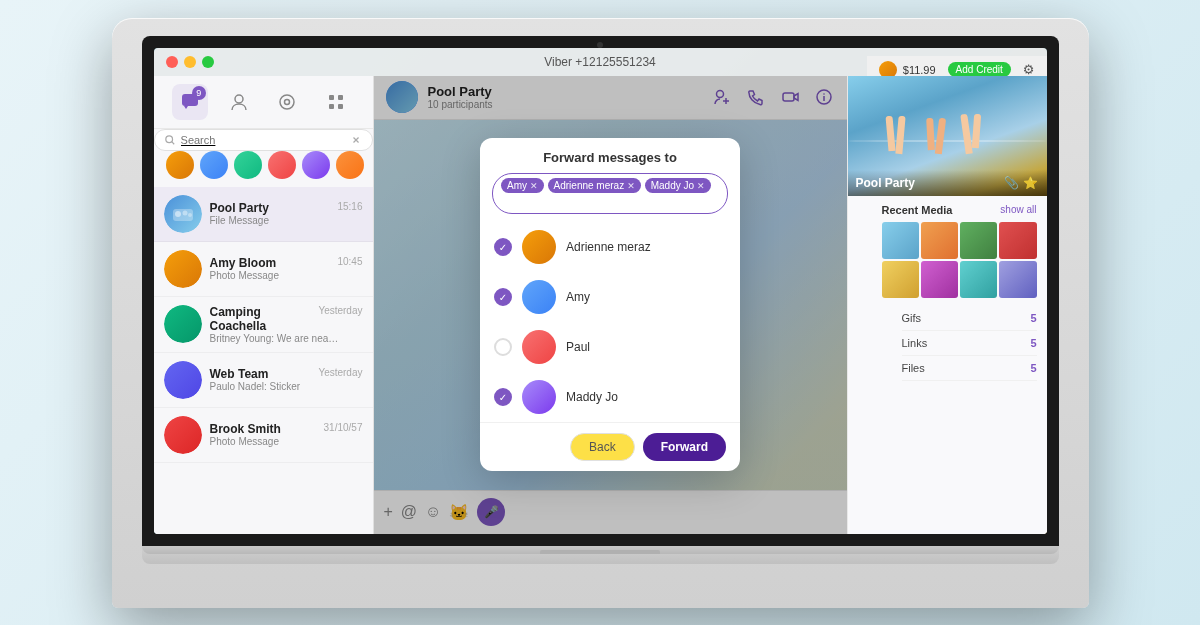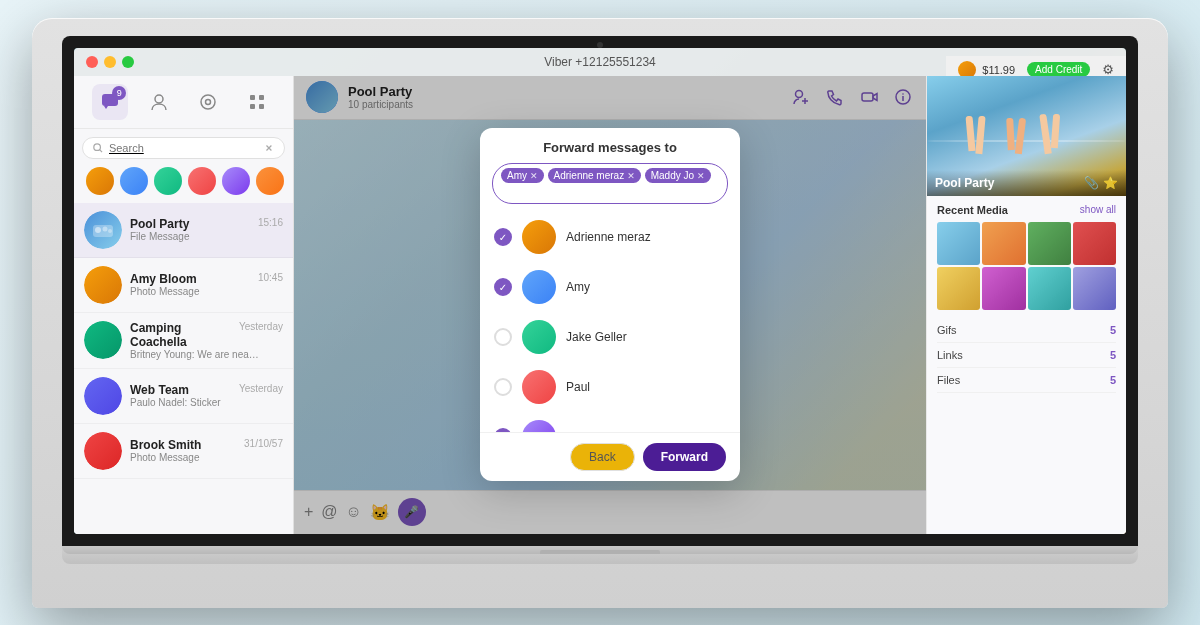--- a/index.html
+++ b/index.html
@@ -9,21 +9,21 @@
       background: linear-gradient(135deg, #e8f4f8 0%, #d0e8f0 100%);
       display: flex;
       align-items: center;
       justify-content: center;
       font-family: -apple-system, BlinkMacSystemFont, 'Segoe UI', sans-serif;
       overflow: hidden;
     }
 
     
     .laptop-outer {
-      width: 1136px;
+      width: 977px;
       height: 590px;
       background: linear-gradient(180deg, #e2e2e2 0%, #d0d0d0 100%);
       border-radius: 20px 20px 6px 6px;
       padding: 18px 30px 0 30px;
       box-shadow: 0 20px 60px rgba(0,0,0,0.35), inset 0 1px 0 rgba(255,255,255,0.8);
       position: relative;
     }
 
     
     .laptop-screen-bezel {
@@ -140,21 +140,20 @@
       height: 14px;
       border-radius: 50%;
       display: flex;
       align-items: center;
       justify-content: center;
     }
 
     .search-bar {
       display: flex;
       align-items: center;
-      margin: 8px;
       background: white;
       border: 1px solid #e0e0e0;
       border-radius: 16px;
       padding: 4px 10px;
       gap: 6px;
       text-decoration: underline;
     }
 
     .search-bar input {
       border: none;
@@ -391,20 +390,21 @@
       gap: 4px;
     }
 
     .panel-icon {
       color: rgba(255,255,255,0.8);
       font-size: 12px;
     }
 
     .media-section {
       padding: 8px 10px;
+      margin-left: 24px;
     }
 
     .media-header {
       display: flex;
       justify-content: space-between;
       align-items: center;
       margin-bottom: 6px;
     }
 
     .media-title { font-size: 11px; font-weight: 600; color: #333; }
@@ -435,20 +435,21 @@
     .stats-list {
       padding: 0 10px;
     }
 
     .stat-item {
       display: flex;
       justify-content: space-between;
       align-items: center;
       padding: 6px 0;
       border-bottom: 1px solid #f0f0f0;
+      margin-left: 44px;
     }
 
     .stat-label { font-size: 11px; color: #444; }
     .stat-value { font-size: 11px; color: #7e57c2; font-weight: 600; }
 
     
     .dialog-overlay {
       position: absolute;
       top: 0; left: 0; right: 0; bottom: 0;
       background: rgba(0,0,0,0.25);
@@ -570,21 +571,21 @@
       gap: 8px;
       padding: 10px 14px;
       border-top: 1px solid #f0f0f0;
       justify-content: flex-end;
     }
 
     .btn-back {
       padding: 6px 18px;
       border: 1px solid #e0e0e0;
       border-radius: 16px;
-      background: #eab308;
+      background: #fde047;
       font-size: 12px;
       color: #555;
       cursor: pointer;
     }
 
     .btn-forward {
       padding: 6px 18px;
       border: none;
       border-radius: 16px;
       background: #4c1d95;
@@ -896,25 +897,20 @@
                     <div class="contact-avatar ca-1"></div>
                     <span class="contact-name">Adrienne meraz</span>
                   </div>
 
                   <div class="contact-item">
                     <div class="contact-checkbox checked"></div>
                     <div class="contact-avatar ca-2"></div>
                     <span class="contact-name">Amy</span>
                   </div>
 
-                  <div class="contact-item">
-                    <div class="contact-checkbox"></div>
-                    <div class="contact-avatar ca-3"></div>
-                    <span class="contact-name">Jake Geller</span>
-                  </div>
 
                   <div class="contact-item">
                     <div class="contact-checkbox"></div>
                     <div class="contact-avatar ca-4"></div>
                     <span class="contact-name">Paul</span>
                   </div>
 
                   <div class="contact-item">
                     <div class="contact-checkbox checked"></div>
                     <div class="contact-avatar ca-5"></div>

